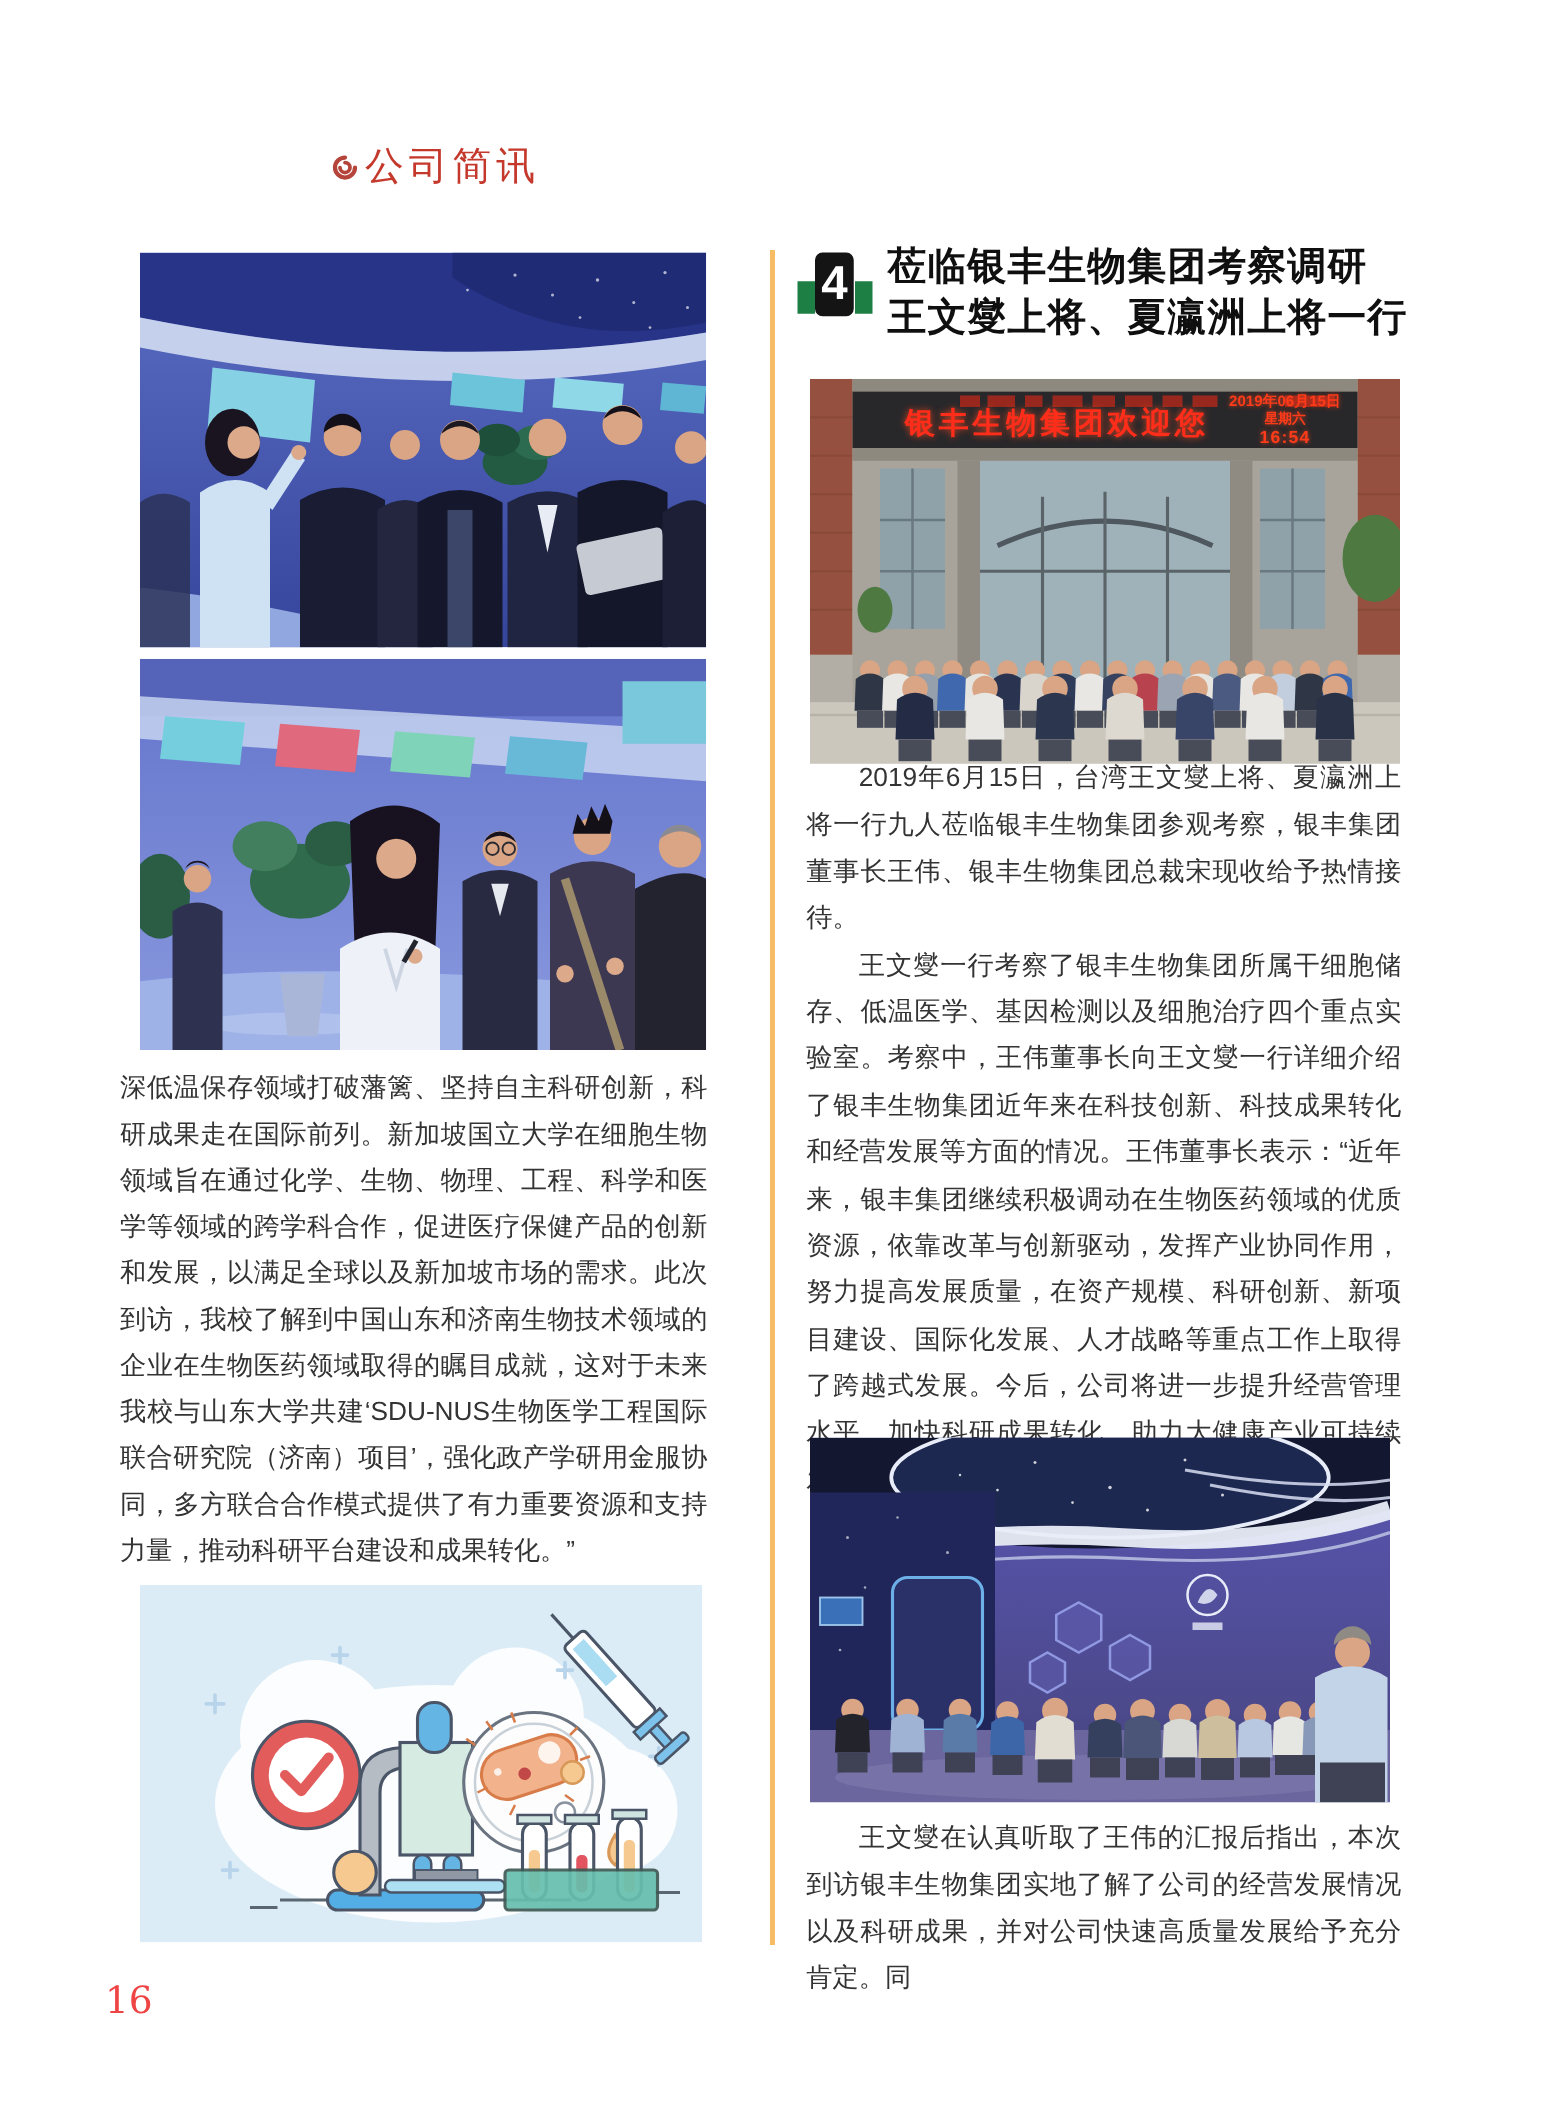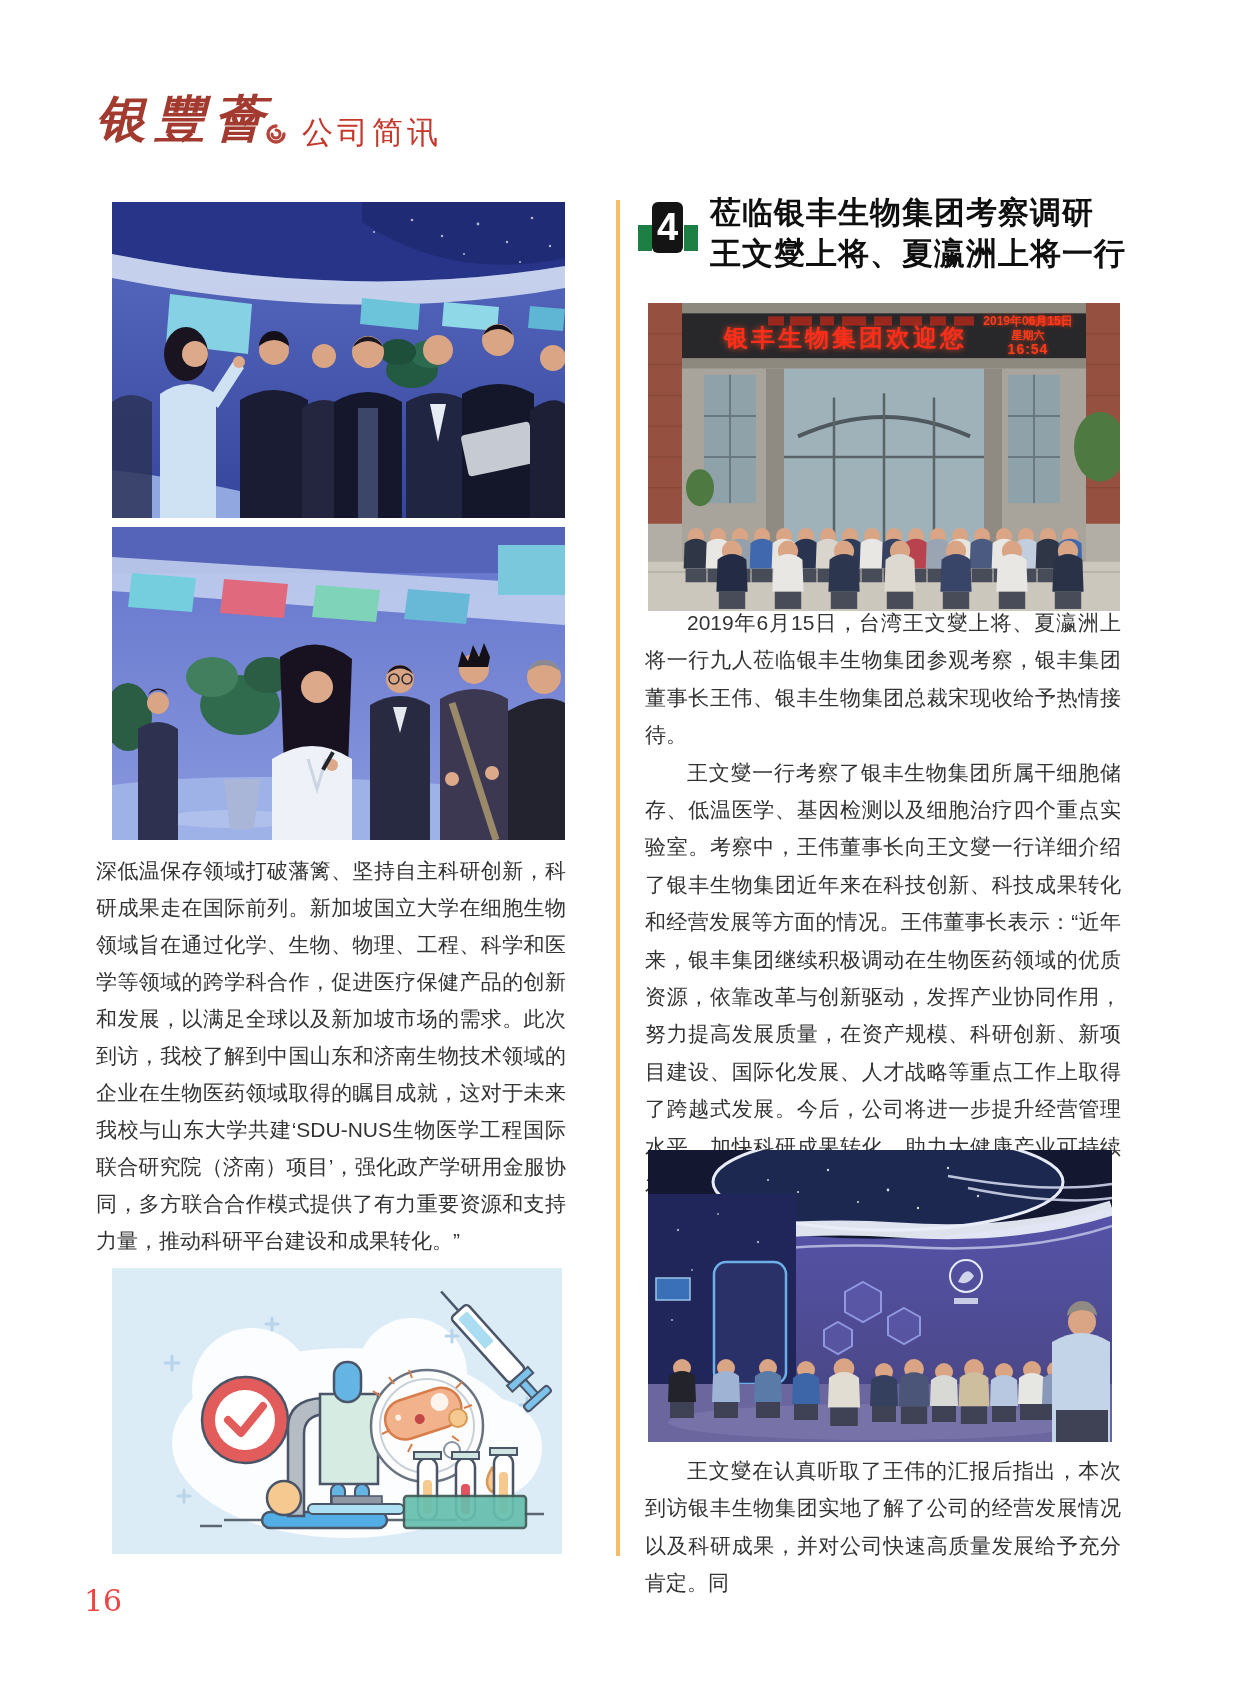--- a/index.html
+++ b/index.html
@@ -3,21 +3,21 @@
 <meta charset="utf-8">
 <style>
   html,body{margin:0;padding:0;background:#ffffff;}
   .page{position:relative;width:1241px;height:1684px;background:#ffffff;overflow:hidden;
         font-family:"Liberation Sans",sans-serif;}
 
   
   .logo{position:absolute;left:96px;top:86px;font-family:"DejaVu Serif",serif;
         font-style:italic;font-weight:bold;font-size:50px;color:#a23a30;letter-spacing:9px;}
   .swirl{position:absolute;left:262px;top:120px;width:28px;height:28px;}
-  .section-label{position:absolute;left:302px;top:112px;font-size:31px;color:#c4392c;
+  .section-label{position:absolute;left:292px;top:112px;font-size:31px;color:#c4392c;
         letter-spacing:4px;font-weight:500;}
 
   
   .photo{position:absolute;overflow:hidden;}
   .photo svg{display:block;width:100%;height:100%;}
   .photo1{left:112px;top:202px;width:453px;height:316px;}
   .photo2{left:112px;top:527px;width:453px;height:313px;}
   .left-text{position:absolute;left:96px;top:852px;width:470px;font-size:21px;line-height:37px;
         color:#333;text-align:justify;}
   .illustration{left:112px;top:1268px;width:450px;height:286px;}
@@ -48,21 +48,20 @@
 
   
   .page-number{position:absolute;left:84px;top:1583px;font-family:"DejaVu Serif",serif;
         font-size:30px;color:#ef4444;}
 </style>
 </head>
 <body>
 
 <div class="page">
 
-  <div class="logo">银豐薈</div>
   <div class="swirl">
     <svg viewBox="0 0 28 28">
       <path d="M22,14 A8,8 0 1 1 14,6" stroke="#b5443a" stroke-width="3.4" fill="none" stroke-linecap="round"></path>
       <path d="M14,10 A4,4 0 1 1 10,14" stroke="#b5443a" stroke-width="3" fill="none" stroke-linecap="round"></path>
     </svg>
   </div>
   <div class="section-label">公司简讯</div>
 
   <div class="photo photo1">
     <svg viewBox="0 0 453 316" preserveAspectRatio="none">

